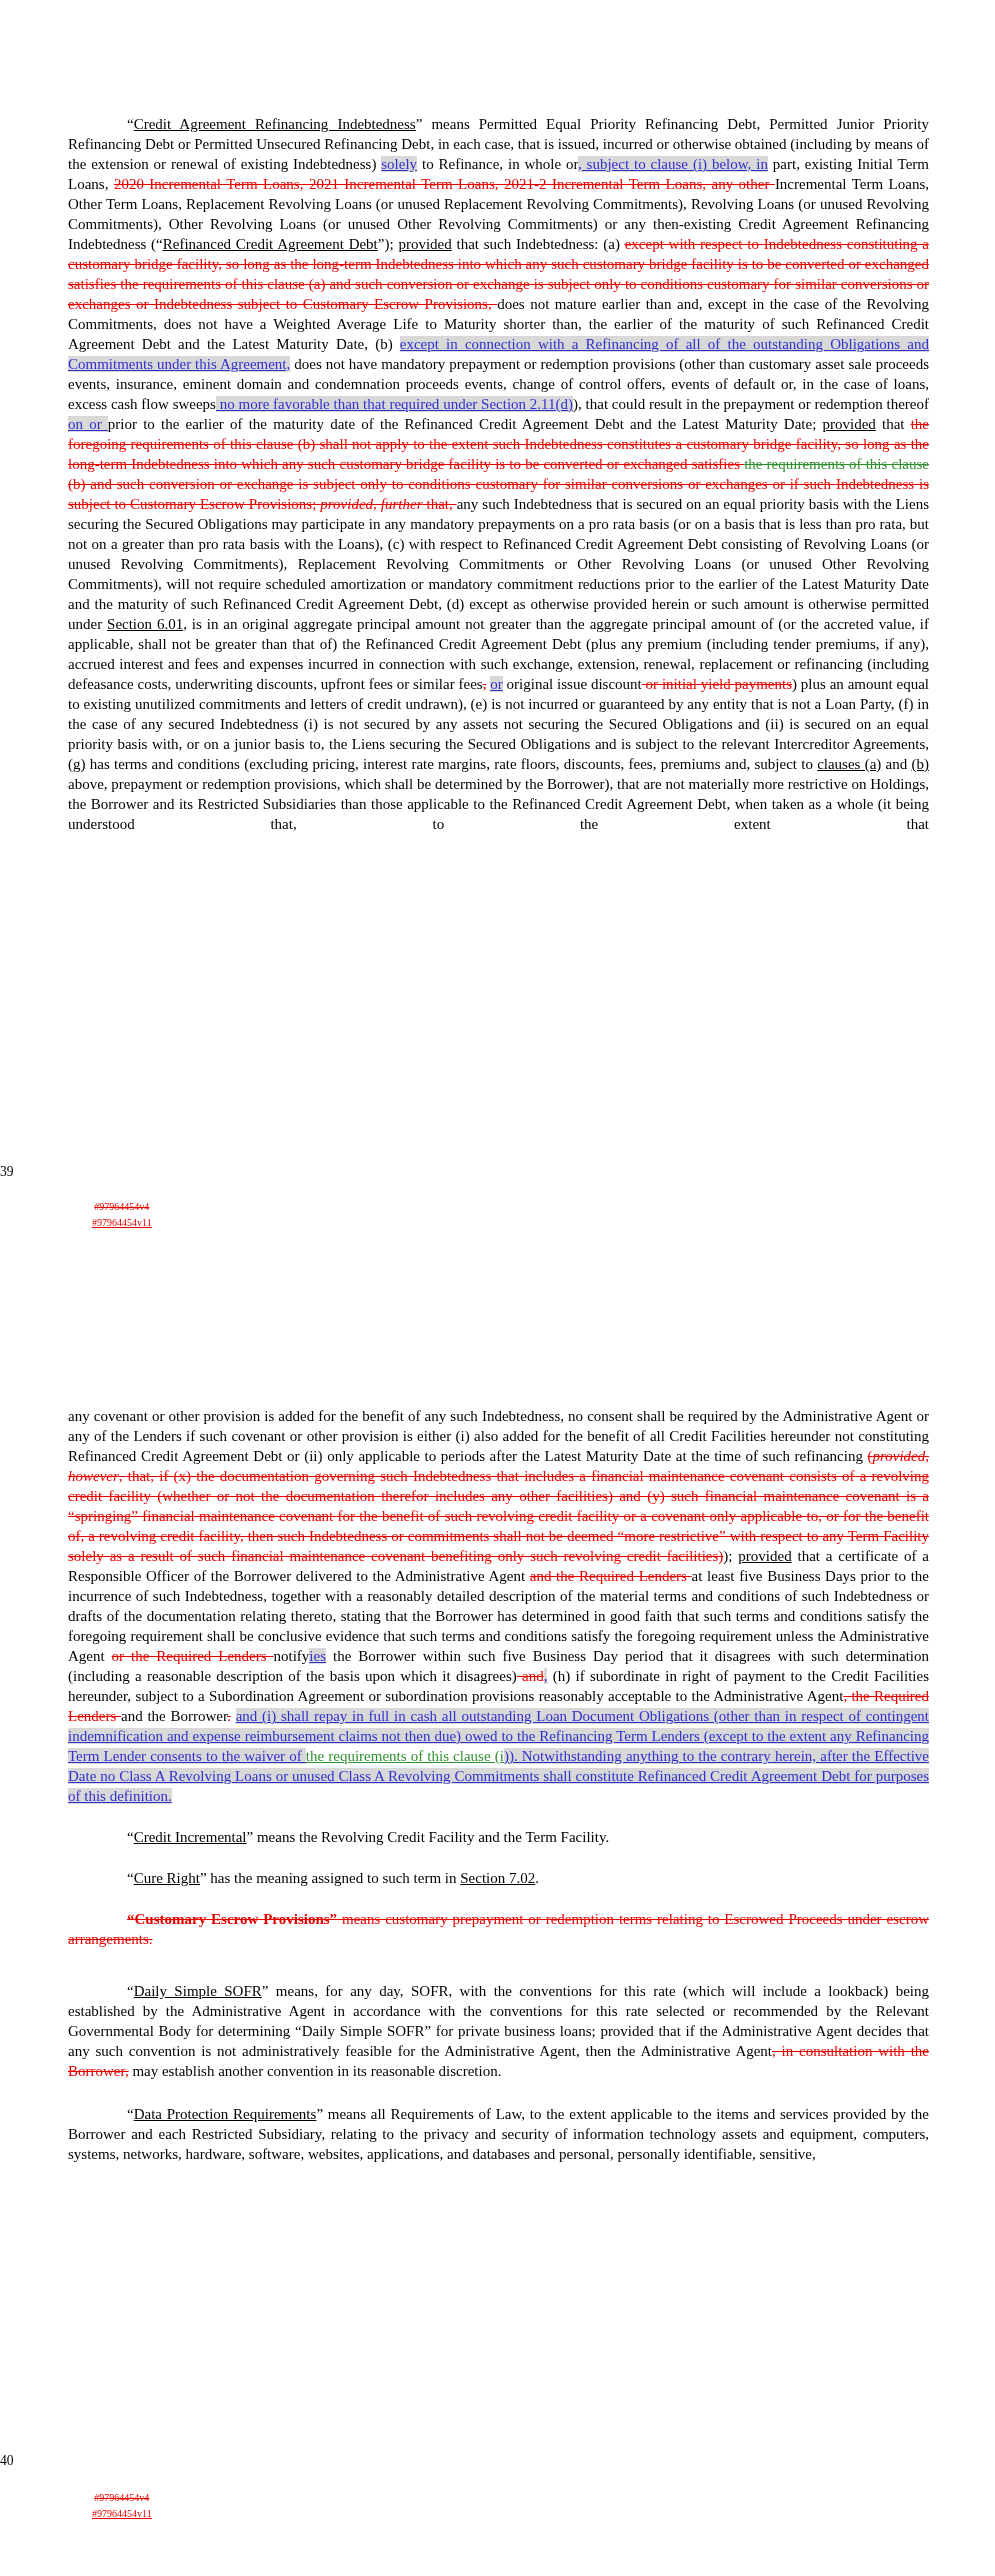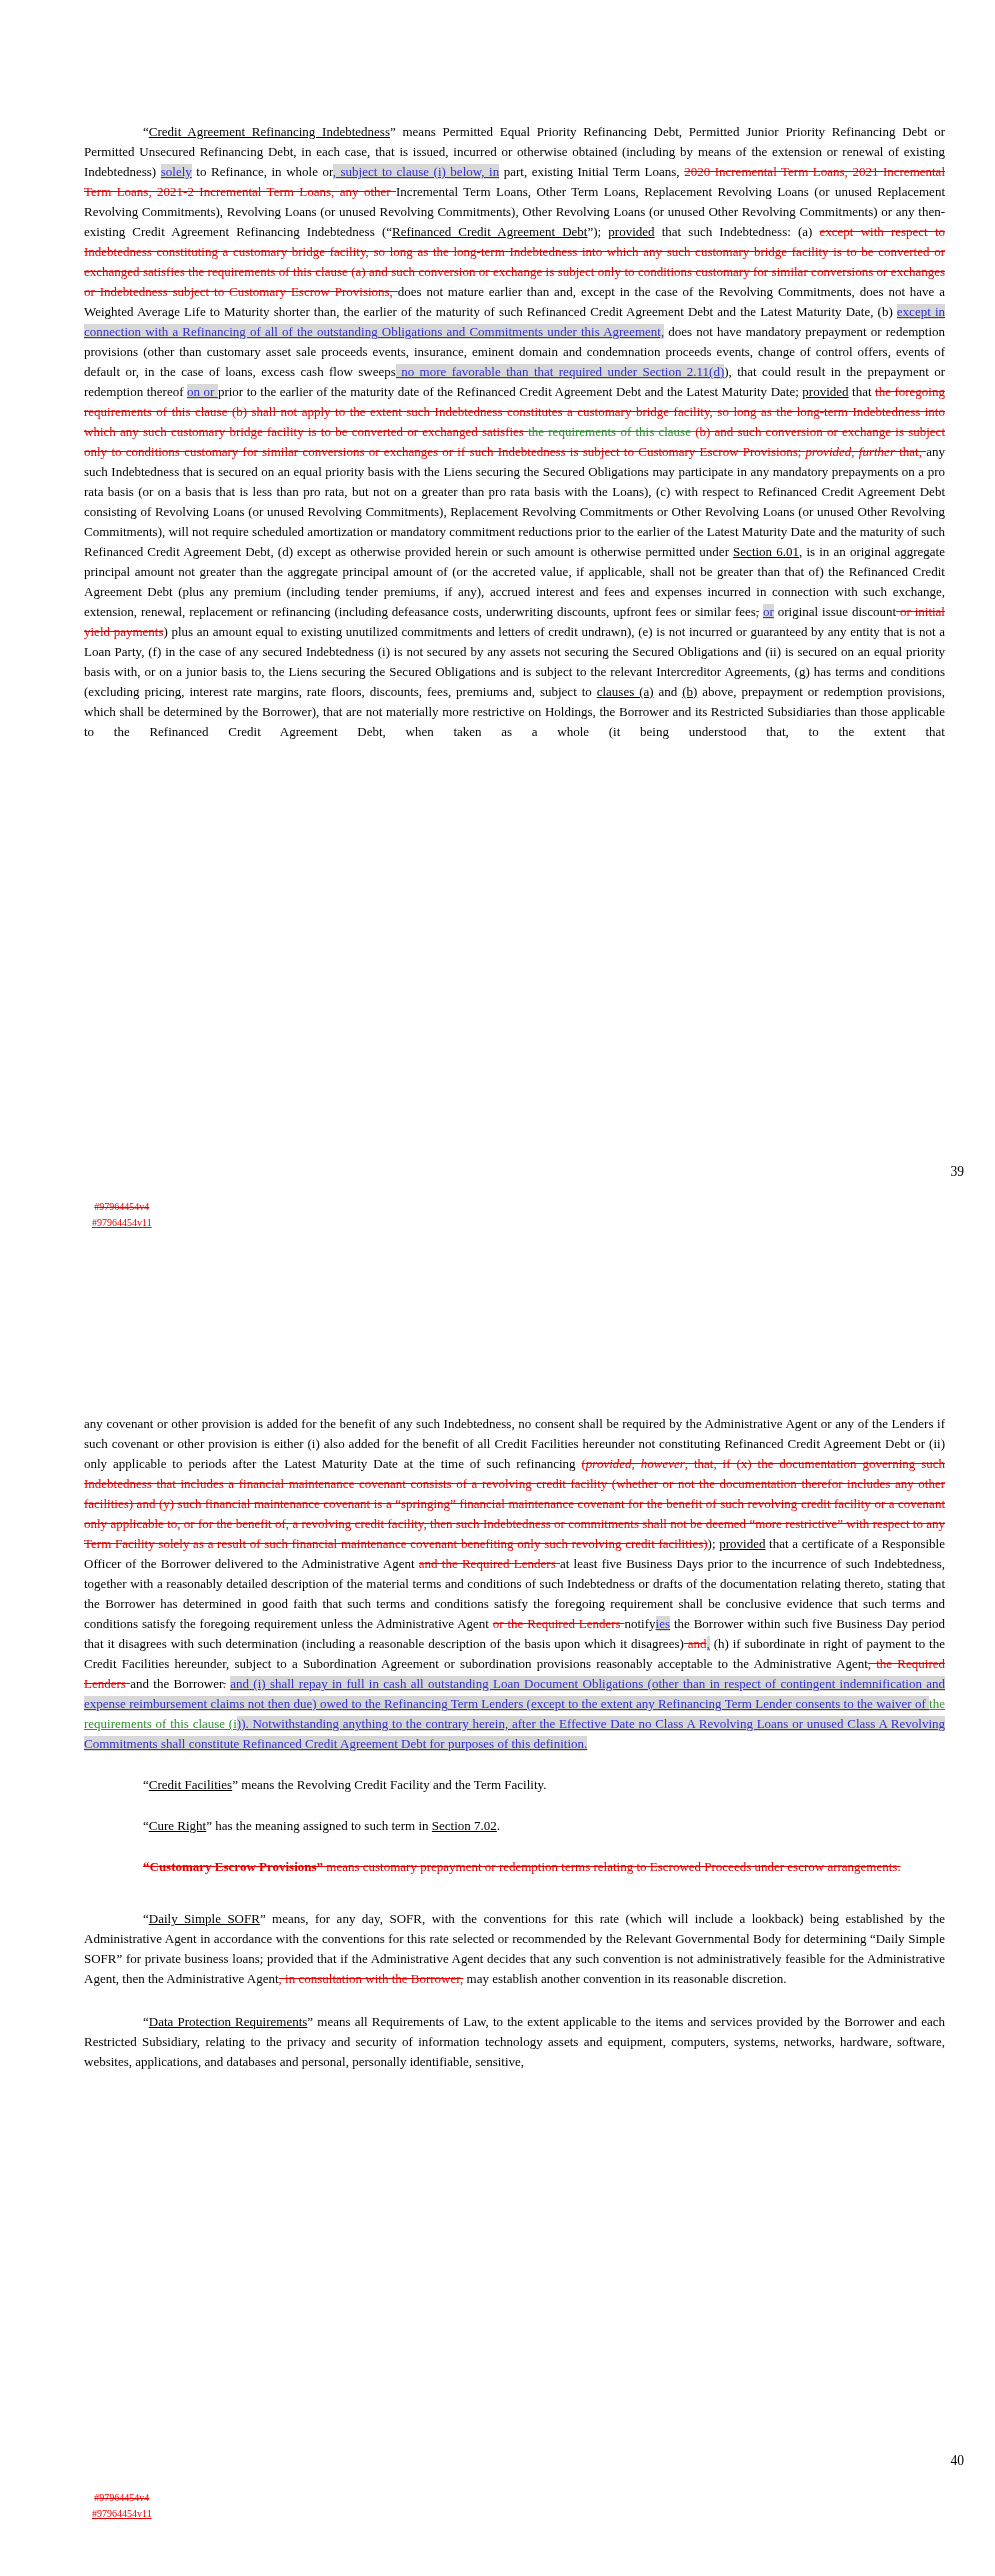--- a/index.html
+++ b/index.html
@@ -14,44 +14,43 @@
     position:relative;
     width:995px;
     height:2576px;
     background:#ffffff;
     font-family:"Liberation Serif","DejaVu Serif",serif;
     color:var(--ink);
     overflow:hidden;
   }
   .text-col{
     position:absolute;
-    left:84px;
+    left:68px;
     width:861px;
-    font-size:13px;
+    font-size:15px;
     line-height:20px;
     text-align:justify;
-    margin-top:8px;
   }
   .para{margin:0;}
   .para.indent{text-indent:59px;}
   .para.jlast{text-align-last:justify;}
   
   .r-n{}
   .r-u{text-decoration:underline;}
   .r-d{color:var(--red);text-decoration:line-through;}
   .r-di{color:var(--red);text-decoration:line-through;font-style:italic;}
   .r-db{color:var(--red);text-decoration:line-through;font-weight:bold;}
   .r-i{color:var(--blue);text-decoration:underline;background:var(--hl);}
   .r-gd{color:var(--green);text-decoration:line-through;}
   .r-gi{color:var(--green);text-decoration:underline;}
   .pageno{
     position:absolute;
     left:0;
     width:964px;
-    text-align:right;
+    text-align:left;
     font-size:13.6px;
     line-height:20px;
   }
   .footer{
     position:absolute;
     left:92px;
     font-size:10px;
     line-height:16px;
     color:var(--red);
   }
@@ -70,21 +69,21 @@
 
   <div class="pageno" style="top:1162px;">39</div>
 
   <div class="footer" style="top:1199px;">
       <div class="footer-line f-del">#97964454v4</div>
       <div class="footer-line f-ins">#97964454v11</div>
     </div>
 
   <div class="text-col" style="top:1406px;">
       <p class="para"><span class="r-n">any covenant or other provision is added for the benefit of any such Indebtedness, no consent shall be required by the Administrative Agent or any of the Lenders if such covenant or other provision is either (i) also added for the benefit of all Credit Facilities hereunder not constituting Refinanced Credit Agreement Debt or (ii) only applicable to periods after the Latest Maturity Date at the time of such refinancing </span><span class="r-d">(</span><span class="r-di">provided, however</span><span class="r-d">, that, if (x) the documentation governing such Indebtedness that includes a financial maintenance covenant consists of a revolving credit facility (whether or not the documentation therefor includes any other facilities) and (y) such financial maintenance covenant is a “springing” financial maintenance covenant for the benefit of such revolving credit facility or a covenant only applicable to, or for the benefit of, a revolving credit facility, then such Indebtedness or commitments shall not be deemed “more restrictive” with respect to any Term Facility solely as a result of such financial maintenance covenant benefiting only such revolving credit facilities)</span><span class="r-n">); </span><span class="r-u">provided</span><span class="r-n"> that a certificate of a Responsible Officer of the Borrower delivered to the Administrative Agent </span><span class="r-d">and the Required Lenders </span><span class="r-n">at least five Business Days prior to the incurrence of such Indebtedness, together with a reasonably detailed description of the material terms and conditions of such Indebtedness or drafts of the documentation relating thereto, stating that the Borrower has determined in good faith that such terms and conditions satisfy the foregoing requirement shall be conclusive evidence that such terms and conditions satisfy the foregoing requirement unless the Administrative Agent </span><span class="r-d">or the Required Lenders </span><span class="r-n">notify</span><span class="r-i">ies</span><span class="r-n"> the Borrower within such five Business Day period that it disagrees with such determination (including a reasonable description of the basis upon which it disagrees)</span><span class="r-d"> and</span><span class="r-i">,</span><span class="r-n"> (h) if subordinate in right of payment to the Credit Facilities hereunder, subject to a Subordination Agreement or subordination provisions reasonably acceptable to the Administrative Agent</span><span class="r-d">, the Required Lenders </span><span class="r-n"> and the Borrower</span><span class="r-d">.</span><span class="r-n"> </span><span class="r-i">and (i) shall repay in full in cash all outstanding Loan Document Obligations (other than in respect of contingent indemnification and expense reimbursement claims not then due) owed to the Refinancing Term Lenders (except to the extent any Refinancing Term Lender consents to the waiver of </span><span class="r-gi">the requirements of this clause (i</span><span class="r-i">)). Notwithstanding anything to the contrary herein, after the Effective Date no Class A Revolving Loans or unused Class A Revolving Commitments shall constitute Refinanced Credit Agreement Debt for purposes of this definition.</span></p>
-      <p class="para indent" style="margin-top: 21px;"><span class="r-n">“</span><span class="r-u">Credit Facilities</span><span class="r-n">” means the Revolving Credit Facility and the Term Facility.</span></p>
+      <p class="para indent" style="margin-top: 21px;"><span class="r-n">“</span><span class="r-u">Credit Incremental</span><span class="r-n">” means the Revolving Credit Facility and the Term Facility.</span></p>
       <p class="para indent" style="margin-top: 21px;"><span class="r-n">“</span><span class="r-u">Cure Right</span><span class="r-n">” has the meaning assigned to such term in </span><span class="r-u">Section 7.02</span><span class="r-n">.</span></p>
       <p class="para indent" style="margin-top: 21px; font-family: Liberation Serif, serif;"><span class="r-db">“Customary Escrow Provisions”</span><span class="r-d"> means customary prepayment or redemption terms relating to Escrowed Proceeds under escrow arrangements.</span></p>
       <p class="para indent" style="margin-top: 32px;"><span class="r-n">“</span><span class="r-u">Daily Simple SOFR</span><span class="r-n">” means, for any day, SOFR, with the conventions for this rate (which will include a lookback) being established by the Administrative Agent in accordance with the conventions for this rate selected or recommended by the Relevant Governmental Body for determining “Daily Simple SOFR” for private business loans; provided that if the Administrative Agent decides that any such convention is not administratively feasible for the Administrative Agent, then the Administrative Agent</span><span class="r-d">, in consultation with the Borrower,</span><span class="r-n"> may establish another convention in its reasonable discretion.</span></p>
       <p class="para indent" style="margin-top: 22.6px;"><span class="r-n">“</span><span class="r-u">Data Protection Requirements</span><span class="r-n">” means all Requirements of Law, to the extent applicable to the items and services provided by the Borrower and each Restricted Subsidiary, relating to the privacy and security of information technology assets and equipment, computers, systems, networks, hardware, software, websites, applications, and databases and personal, personally identifiable, sensitive,</span></p>
     </div>
 
   <div class="pageno" style="top:2451px;">40</div>
 
   <div class="footer" style="top:2490px;">
       <div class="footer-line f-del">#97964454v4</div>

